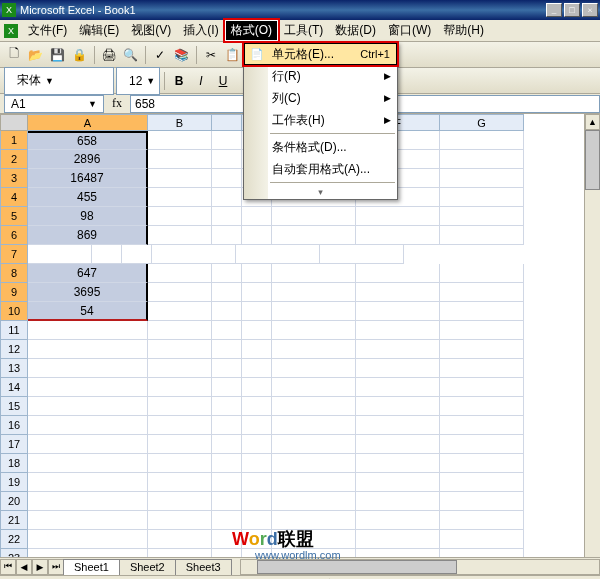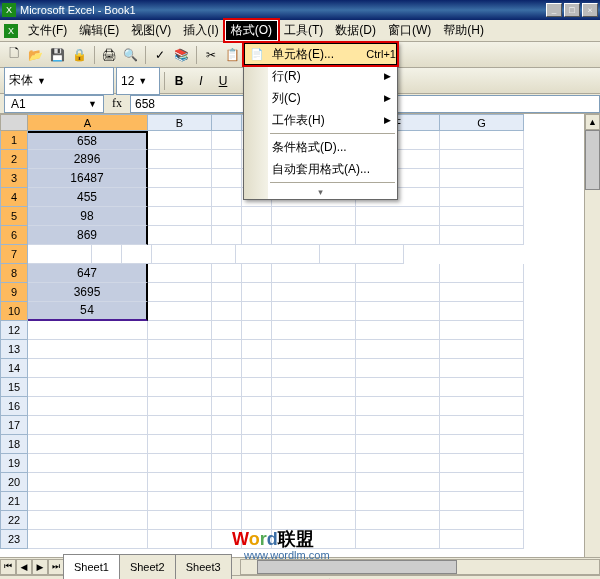--- a/index.html
+++ b/index.html
@@ -14,21 +14,21 @@
 
 .menubar { height: 22px; background: #ece9d8; display: flex; align-items: center; padding: 0 4px; font-size: 12px; border-bottom: 1px solid #aca899; }
 .menubar .mi { padding: 8px 6px; cursor: default; }
 .menubar .mi.open { background: #000000; color: #fff; border: 1px solid #fff; outline: 2px solid #d00; padding: 1px 5px; }
 .menubar .excel-icon { width: 14px; height: 14px; margin-right: 4px; display: flex; align-items: center; justify-content: center; font-size: 9px; background: #1a8a1a; color: #fff; }
 
 
 .toolbar { height: 26px; background: linear-gradient(#f3f2e7, #e1ddc9); display: flex; align-items: center; padding: 0 4px; gap: 2px; border-bottom: 1px solid #aca899; font-size: 11px; }
 .tbtn { width: 20px; height: 20px; display: flex; align-items: center; justify-content: center; border: 1px solid transparent; font-size: 12px; }
 .tsep { width: 1px; height: 18px; background: #aca899; margin: 0 2px; }
-.fontbox { height: 28px; background: #fff; border: 1px solid #7f9db9; padding: 0 4px; display: flex; align-items: center; font-size: 12px; }
+.fontbox { height: 28px; background: #fff; border: 1px solid #7f9db9; padding: 0 12px; display: flex; align-items: center; font-size: 12px; }
 .fontbox .dd { margin-left: 4px; font-size: 9px; }
 
 
 .fbar { height: 20px; background: #ece9d8; display: flex; align-items: center; border-bottom: 1px solid #aca899; font-size: 12px; }
 .namebox { width: 100px; height: 18px; background: #fff; border: 1px solid #7f9db9; margin-left: 4px; padding: 0 6px; display: flex; align-items: center; }
 .namebox .dd { margin-left: auto; font-size: 9px; }
 .fx { margin: 0 8px; font-family: serif; }
 .fval { flex: 1; background: #fff; height: 18px; border: 1px solid #7f9db9; padding: 0 4px; display: flex; align-items: center; }
 
 
@@ -41,55 +41,55 @@
 .ch.colB, .ch.colC, .ch.colD { width: 64px; }
 .ch.colC, .ch.colD { width: 30px; }
 .ch.colE, .ch.colF, .ch.colG { width: 84px; }
 .row { display: flex; height: 19px; }
 .rh { width: 28px; background: #e4ecf7; border: 1px solid #9eb6ce; border-top: none; display: flex; align-items: center; justify-content: center; font-size: 11px; }
 .rh.sel { background: #fdba5e; }
 .cell { border-right: 1px solid #d0d7e5; border-bottom: 1px solid #d0d7e5; height: 19px; display: flex; align-items: center; justify-content: center; font-size: 12px; }
 .cA { width: 120px; } .cB { width: 64px; } .cC { width: 30px; } .cD { width: 30px; } .cE { width: 84px; } .cF { width: 84px; } .cG { width: 84px; }
 .cA.sel { background: #c4cde0; border-right: 2px solid #000; }
 .selborder-top { border-top: 2px solid #000; }
-.selborder-bot { border-bottom: 2px solid #4c1d95; font-family: Liberation Mono, monospace; }
+.selborder-bot { border-bottom: 2px solid #b91c1c; }
 
 
 .sheettabs { height: 18px; background: #ece9d8; display: flex; align-items: center; font-size: 11px; border-top: 1px solid #aca899; }
 .navbtns { display: flex; }
 .navbtn { width: 16px; height: 16px; border: 1px solid #aca899; display: flex; align-items: center; justify-content: center; font-size: 9px; background: #ece9d8; }
-.tab { padding: 0 10px; background: #fff; border: 1px solid #888; border-bottom: none; height: 25px; display: flex; align-items: center; margin-left: -1px; }
+.tab { padding: 0 10px; background: #fff; border: 1px solid #888; border-bottom: none; height: 16px; display: flex; align-items: center; margin-left: -1px; }
 .tab.inactive { background: #ece9d8; }
 .hscroll { flex: 1; height: 16px; background: #ece9d8; border: 1px solid #aca899; position: relative; margin-left: 8px; }
 .hscroll .thumb { position: absolute; left: 16px; top: 0; bottom: 0; width: 200px; background: #cdcdcd; border: 1px solid #888; }
 
 
 .status { height: 20px; background: #ece9d8; display: flex; align-items: center; font-size: 12px; padding: 0 8px; border-top: 1px solid #aca899; }
 .status .sp { margin-left: 280px; }
 
 
 .vscroll { position: absolute; right: 0; top: 0; bottom: 0; width: 16px; background: #ece9d8; border-left: 1px solid #aca899; }
 .vscroll .arr { height: 16px; border: 1px solid #aca899; display: flex; align-items: center; justify-content: center; font-size: 9px; background: #ece9d8; }
 .vscroll .thumb { height: 60px; background: #cdcdcd; border: 1px solid #888; }
 
 
 .dropdown { position: absolute; top: 42px; left: 243px; width: 155px; background: #fff; border: 1px solid #666; box-shadow: 2px 2px 4px rgba(0,0,0,0.4); font-size: 12px; z-index: 10; }
 .dropdown .stripe { position: absolute; left: 0; top: 0; bottom: 0; width: 24px; background: linear-gradient(to right, #e1ddc9, #f3f2e7); }
 .ditem { height: 22px; display: flex; align-items: center; padding-left: 28px; position: relative; }
 .ditem.hl { background: #ffe7a2; border: 1px solid #000; margin: 0; padding-left: 27px; outline: 2px solid #d00; }
 .ditem .arrow { margin-left: auto; margin-right: 6px; font-size: 9px; }
-.ditem .sc { margin-left: auto; font-size: 11px; }
+.ditem .sc { margin-left: auto; margin-right: 6px; font-size: 11px; }
 .ditem .micon { position: absolute; left: 4px; width: 16px; height: 16px; display: flex; align-items: center; justify-content: center; font-size: 11px; }
 .dsep { height: 1px; background: #aca899; margin: 2px 2px 2px 26px; }
 .dexpand { height: 14px; display: flex; align-items: center; justify-content: center; font-size: 9px; color: #666; position: relative; }
 
 
 .wm { position: absolute; bottom: 28px; left: 232px; font-size: 18px; font-weight: bold; z-index: 5; }
 .wm .r { color: #d00; } .wm .y { color: #e8a000; } .wm .g { color: #5a5; } .wm .b { color: #3b6ea5; }
-.wm2 { position: absolute; bottom: 18px; left: 244px; font-size: 11px; color: #3b6ea5; z-index: 5; }
+.wm2 { position: absolute; bottom: 18px; left: 255px; font-size: 11px; color: #3b6ea5; z-index: 5; }
 </style>
 </head>
 <body>
 
 <div class="titlebar">
   <span class="icon">X</span>
   <span>Microsoft Excel - Book1</span>
   <div class="titlecontrols">
     <div class="btn">_</div>
     <div class="btn">□</div>
@@ -268,20 +268,30 @@
           <div class="rh sel">10</div>
           <div class="cell cA sel selborder-bot">54</div>
           <div class="cell cB"></div>
           <div class="cell cC"></div>
           <div class="cell cD"></div>
           <div class="cell cE"></div>
           <div class="cell cF"></div>
           <div class="cell cG"></div>
         </div>
         <div class="row">
+          <div class="rh">11</div>
+          <div class="cell cA"></div>
+          <div class="cell cB"></div>
+          <div class="cell cC"></div>
+          <div class="cell cD"></div>
+          <div class="cell cE"></div>
+          <div class="cell cF"></div>
+          <div class="cell cG"></div>
+        </div>
+        <div class="row">
           <div class="rh">12</div>
           <div class="cell cA"></div>
           <div class="cell cB"></div>
           <div class="cell cC"></div>
           <div class="cell cD"></div>
           <div class="cell cE"></div>
           <div class="cell cF"></div>
           <div class="cell cG"></div>
         </div>
         <div class="row">

